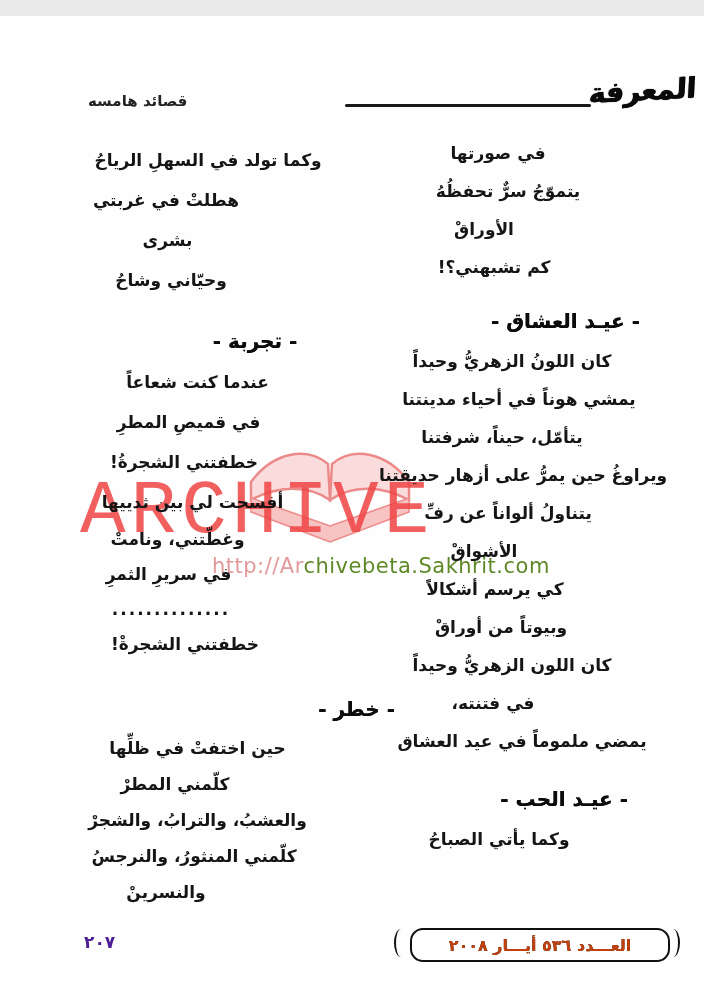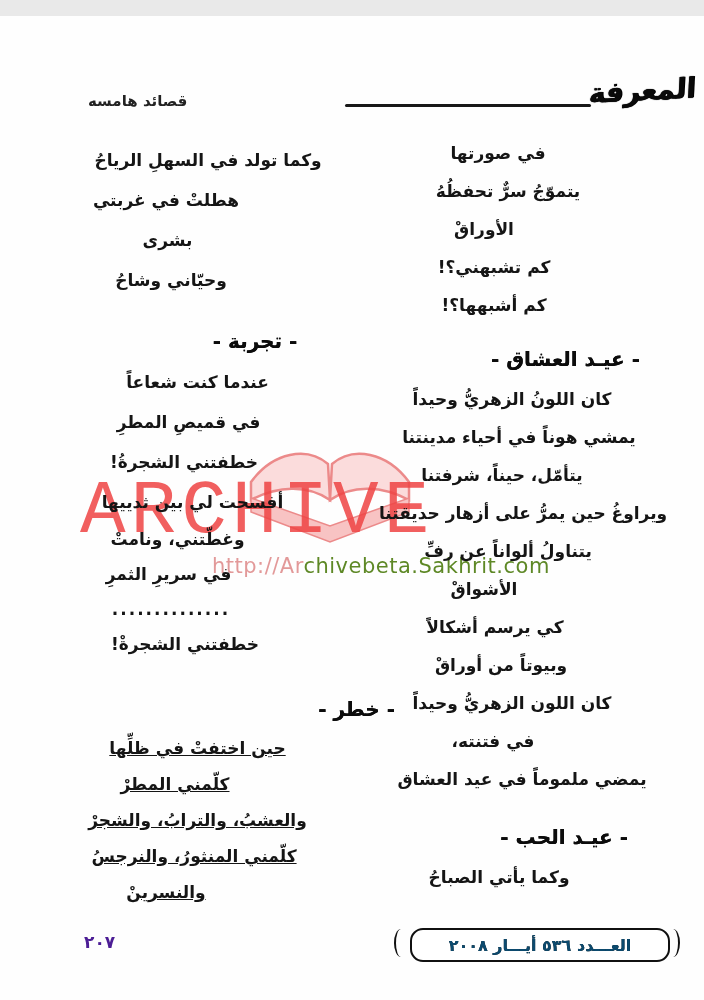--- a/index.html
+++ b/index.html
@@ -46,42 +46,42 @@
   .col{position:absolute;direction:rtl;z-index:3;}
   .col-right{top:118px;right:28px;width:300px;}
   .col-left{top:124px;left:85px;width:310px;}
   .pl{
     height:38px;line-height:38px;
     font-size:17px;font-weight:700;text-align:center;
     white-space:nowrap;color:#151515;
   }
   .col-left .pl{height:40px;line-height:40px;}
   .col-left .tight{height:35px;line-height:35px;}
-  .col-left .tight2{height:36px;line-height:36px;text-decoration:underline;}
+  .col-left .tight2{height:36px;line-height:36px;}
   .sec-hdr{
     height:42px;line-height:42px;
     font-size:20px;font-weight:900;text-align:right;
     white-space:nowrap;color:#0c0c0c;
     text-shadow:0 0 .6px #000;
   }
   .dots{letter-spacing:2px;}
   
   .page-num{
     position:absolute;left:84px;top:916px;z-index:3;
     font-size:17px;font-weight:700;color:#4c1d95;
   }
   .issue-box{
     position:absolute;right:34px;top:912px;z-index:3;
     width:256px;height:30px;
     border:2.5px solid #101010;border-radius:13px;
     display:flex;align-items:center;justify-content:center;
     direction:rtl;background:#fff;
   }
   .issue-box .txt{
-    font-size:16px;font-weight:900;color:#0c4a6e;white-space:nowrap;
+    font-size:16px;font-weight:900;color:#c2410c;white-space:nowrap;
     text-shadow:0 0 .5px #000;
   }
   .paren{position:absolute;top:913px;width:12px;height:28px;z-index:3;}
   .paren-l{right:296px;border-left:2px solid #101010;border-radius:50% / 50%;}
   .paren-r{right:24px;border-right:2px solid #101010;border-radius:50% / 50%;}
 </style>
 </head>
 <body>
 
 <div class="page">
@@ -98,21 +98,20 @@
     </svg>
   </div>
   <div class="wm-archive">ARCHIVE</div>
   <div class="wm-url"><span class="u1">http://Ar</span><span class="u2">chivebeta.Sakhrit.com</span></div>
 
   <div class="col col-right">
     <div class="pl" style="padding-right:56px">في صورتها</div>
     <div class="pl" style="padding-right:36px">يتموّجُ سرٌّ تحفظُهُ</div>
     <div class="pl" style="padding-right:84px">الأوراقْ</div>
     <div class="pl" style="padding-right:64px">كم تشبهني؟!</div>
-    <div class="pl" style="padding-right:64px">كم أشبهها؟!</div>
 
     <div class="sec-hdr" style="margin-top:14px;padding-right:36px">- عيـد العشاق -</div>
 
     <div class="pl" style="padding-right:28px">كان اللونُ الزهريُّ وحيداً</div>
     <div class="pl" style="padding-right:14px">يمشي هوناً في أحياء مدينتنا</div>
     <div class="pl" style="padding-right:48px">يتأمّل، حيناً، شرفتنا</div>
     <div class="pl" style="padding-right:6px">ويراوغُ حين يمرُّ على أزهار حديقتنا</div>
     <div class="pl" style="padding-right:36px">يتناولُ ألواناً عن رفِّ</div>
     <div class="pl" style="padding-right:84px">الأشواقْ</div>
     <div class="pl" style="padding-right:62px">كي يرسم أشكالاً</div>

